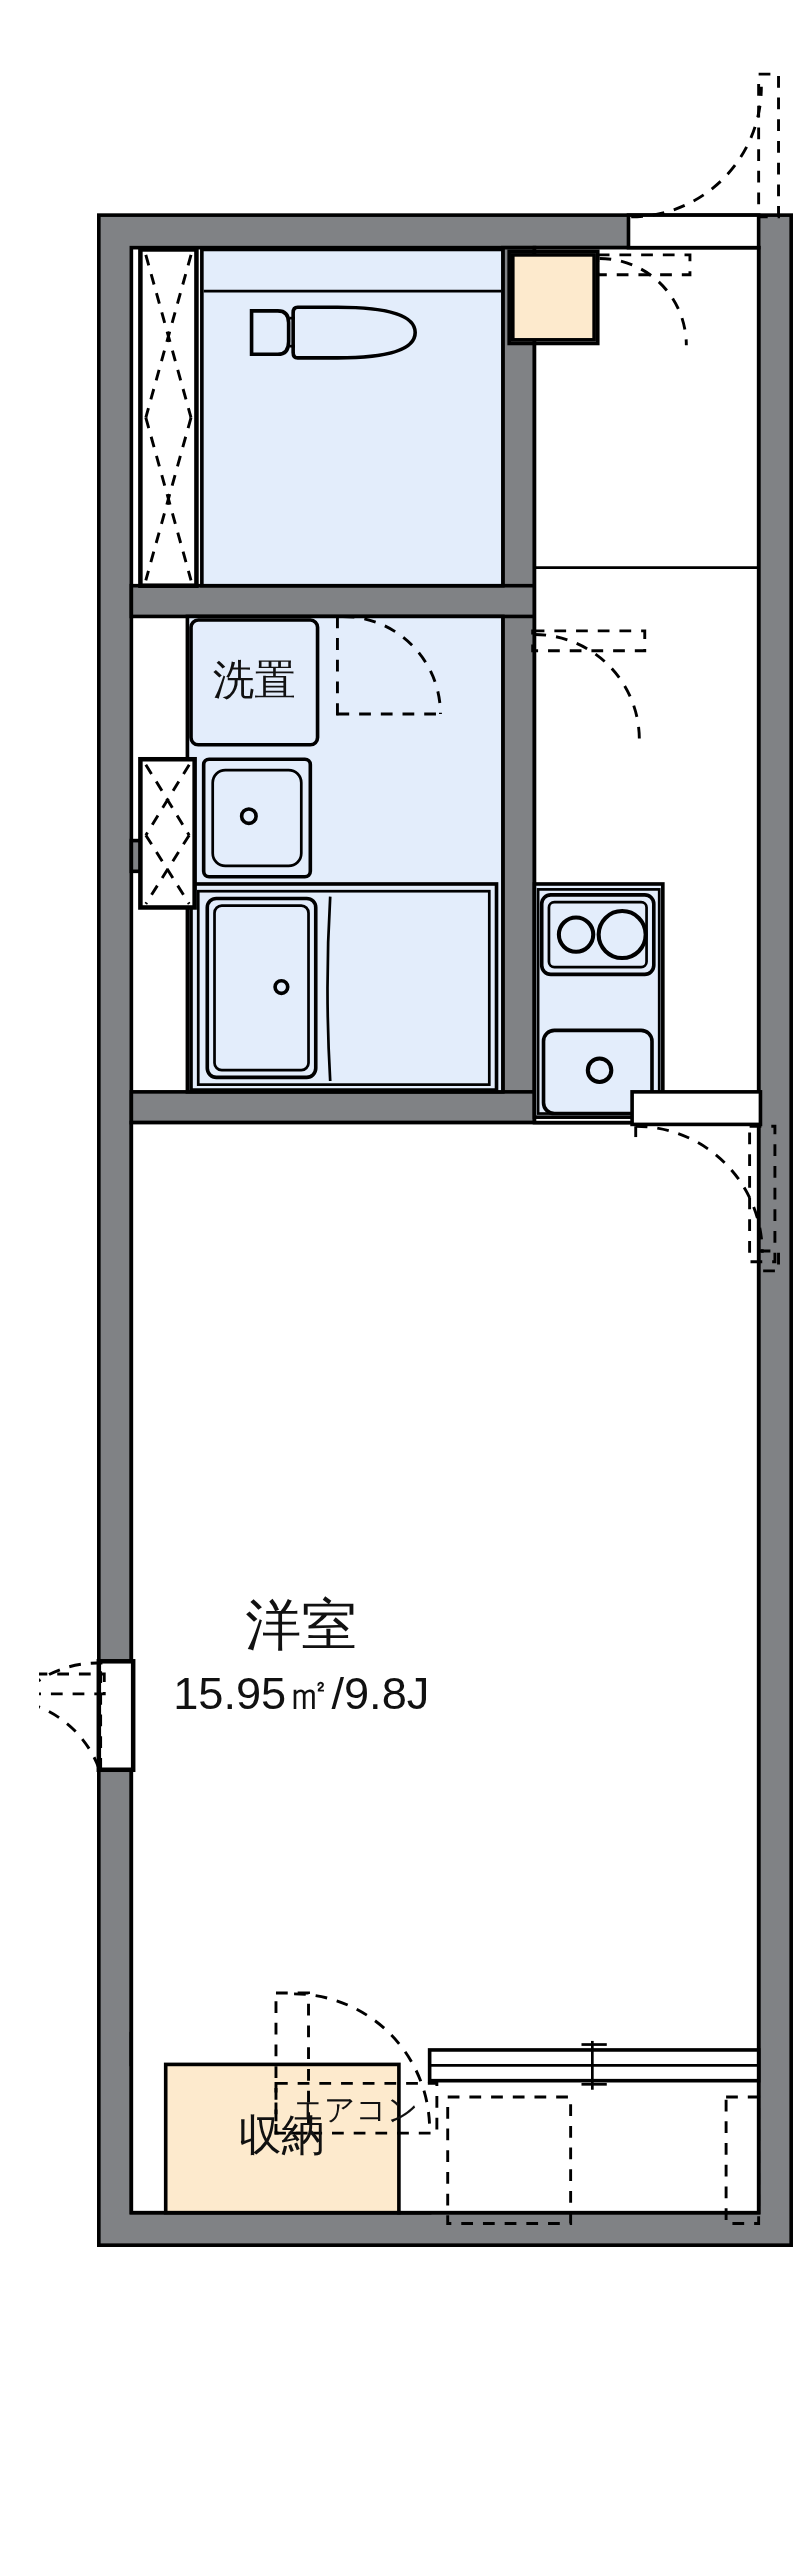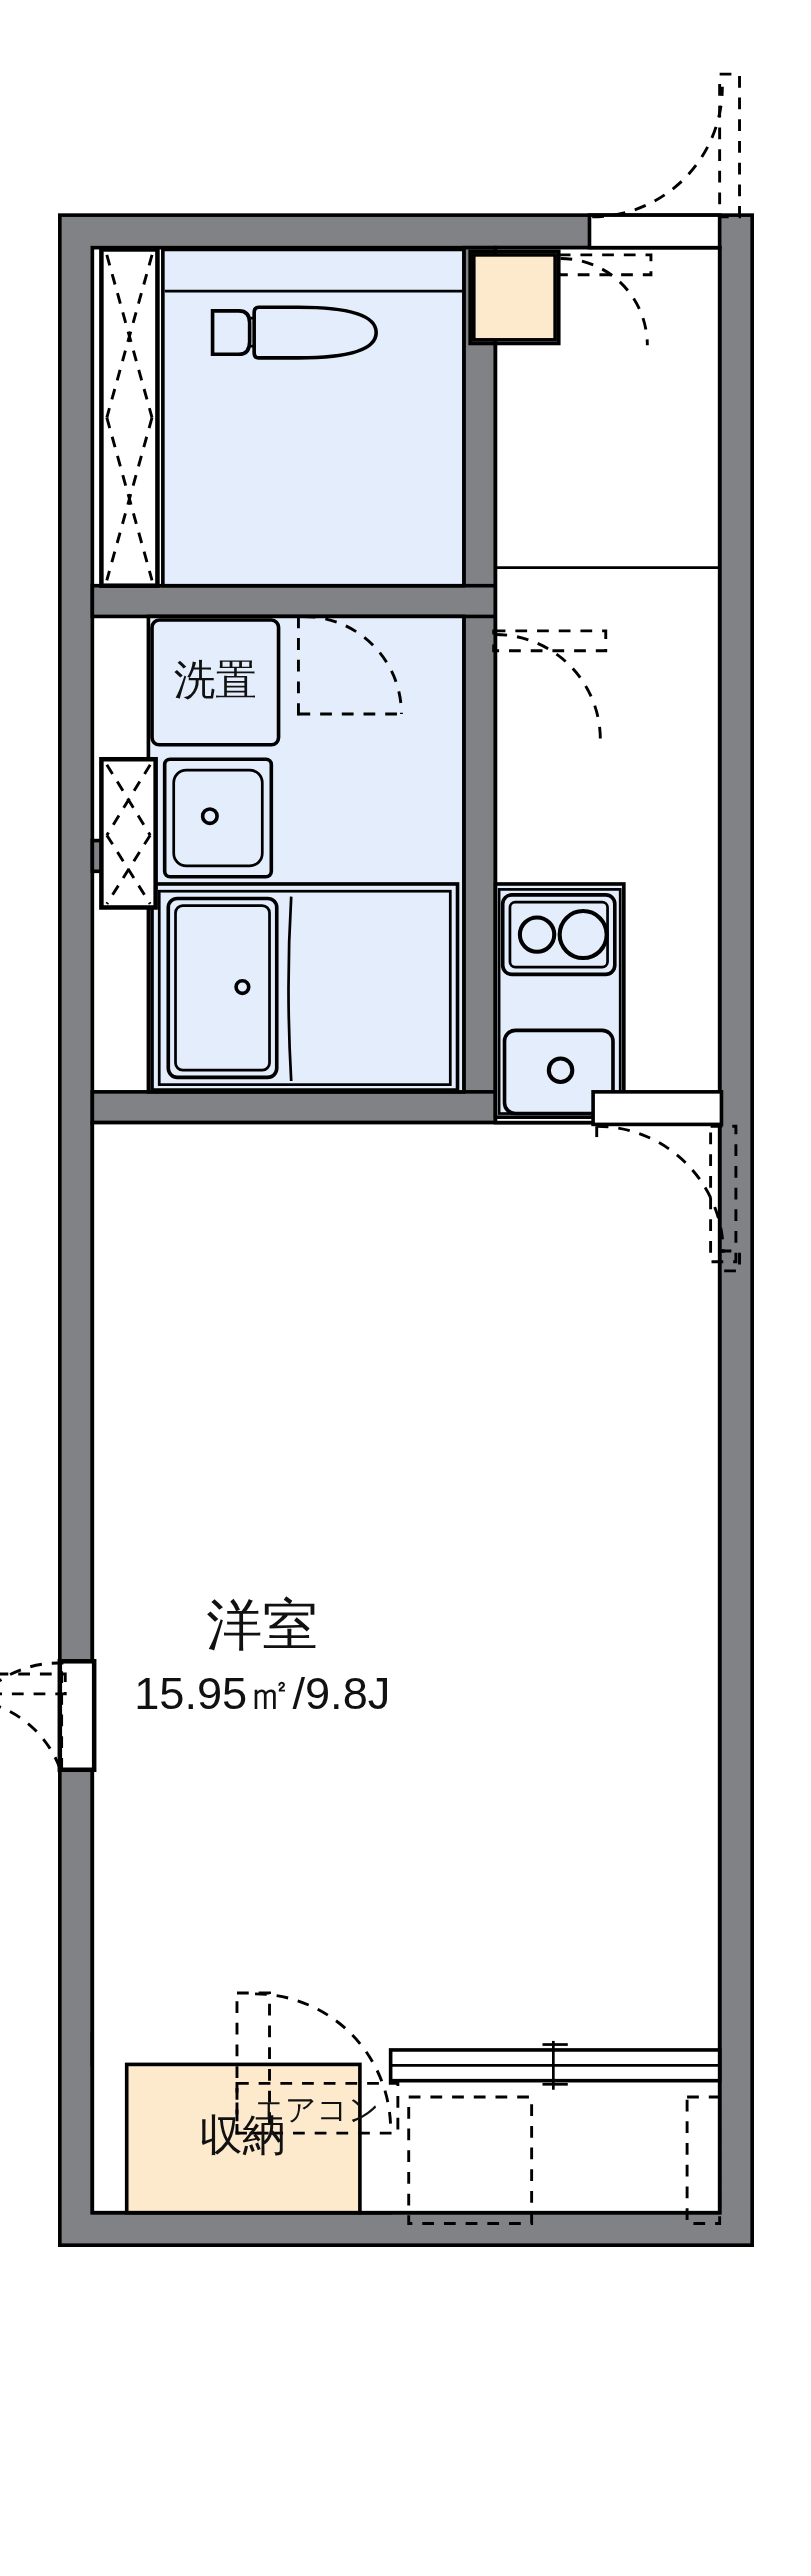--- a/index.html
+++ b/index.html
@@ -11,20 +11,21 @@
     width: 812px;
     height: 2576px;
     font-family: "Liberation Sans", sans-serif;
     position: relative;
     overflow: hidden;
   }
   #floorplan-root {
     width: 720px;
     height: 2576px;
     position: relative;
+    padding-left: 39px;
   }
   svg#plan {
     display: block;
     width: 812px;
     height: 2576px;
   }
   .wall-fill { fill: #808285; }
   .wall-outline { fill: none; stroke: #000000; stroke-width: 4; }
   .room-blue { fill: #e3edfb; stroke: #000000; stroke-width: 4; }
   .room-white { fill: #ffffff; stroke: #000000; stroke-width: 4; }

